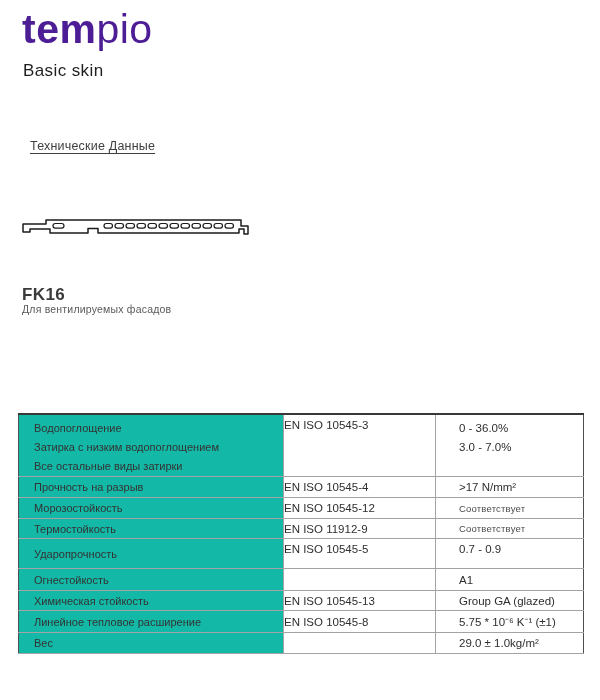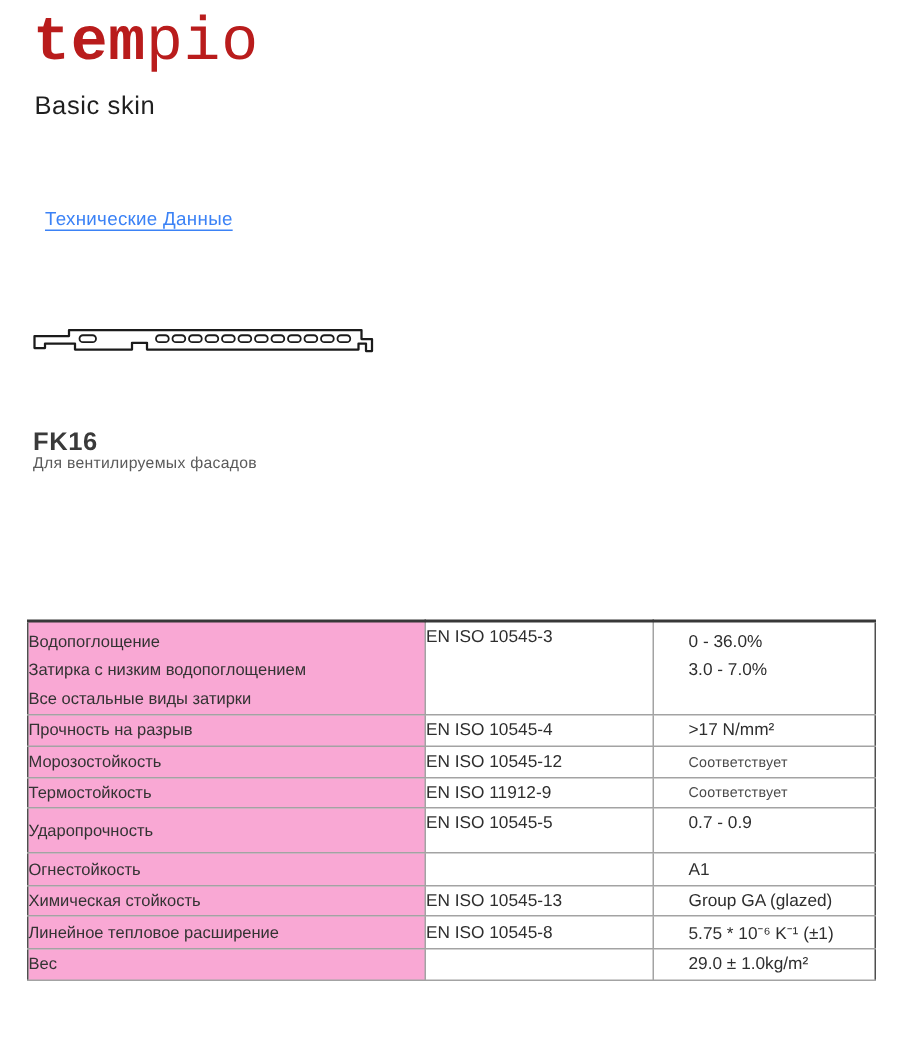--- a/index.html
+++ b/index.html
@@ -8,34 +8,33 @@
   .page {
     position: relative;
     width: 600px; height: 700px;
     background: #ffffff;
     overflow: hidden;
     color: #2f2f2f;
   }
   
   .logo {
     position: absolute; left: 22px; top: 6px;
-    font-size: 41px; line-height: 1.15; color: #b91c1c;
+    font-size: 41px; line-height: 1.15; color: #4c1d95;
     letter-spacing: 0.5px;
-    font-family: Liberation Mono, monospace;
   }
   .logo .logo-bold { font-weight: 800; }
   .logo .logo-light { font-weight: 300; }
   .subtitle {
     position: absolute; left: 23px; top: 61px;
     font-size: 17px; color: #1f1f1f; letter-spacing: 0.4px;
   }
   
   .section-title {
     position: absolute; left: 30px; top: 139px;
-    font-size: 12.5px; color: #3b82f6;
+    font-size: 12.5px; color: #404040;
     text-decoration: underline;
     text-underline-offset: 3px;
     letter-spacing: 0.2px;
   }
   
   .drawing {
     position: absolute; left: 20px; top: 212px;
     width: 232px; height: 32px;
   }
   
@@ -57,21 +56,22 @@
     border: 1px solid #4f4f4f;
     border-top: 2px solid #383838;
   }
   .spec-table td {
     border: 1px solid #a3a3a3;
     vertical-align: middle;
     font-size: 11px;
     color: #333333;
   }
   .spec-table td.col-prop {
-    background: #f9a8d4;
+    background: #14b8a6;
+    padding-left: 15px;
     border-left: 1px solid #4f4f4f;
   }
   .spec-table td.col-std {
     text-align: left;
     font-size: 11.5px;
     color: #2e2e2e;
   }
   .spec-table td.col-val {
     padding-left: 23px;
     font-size: 11.5px;

